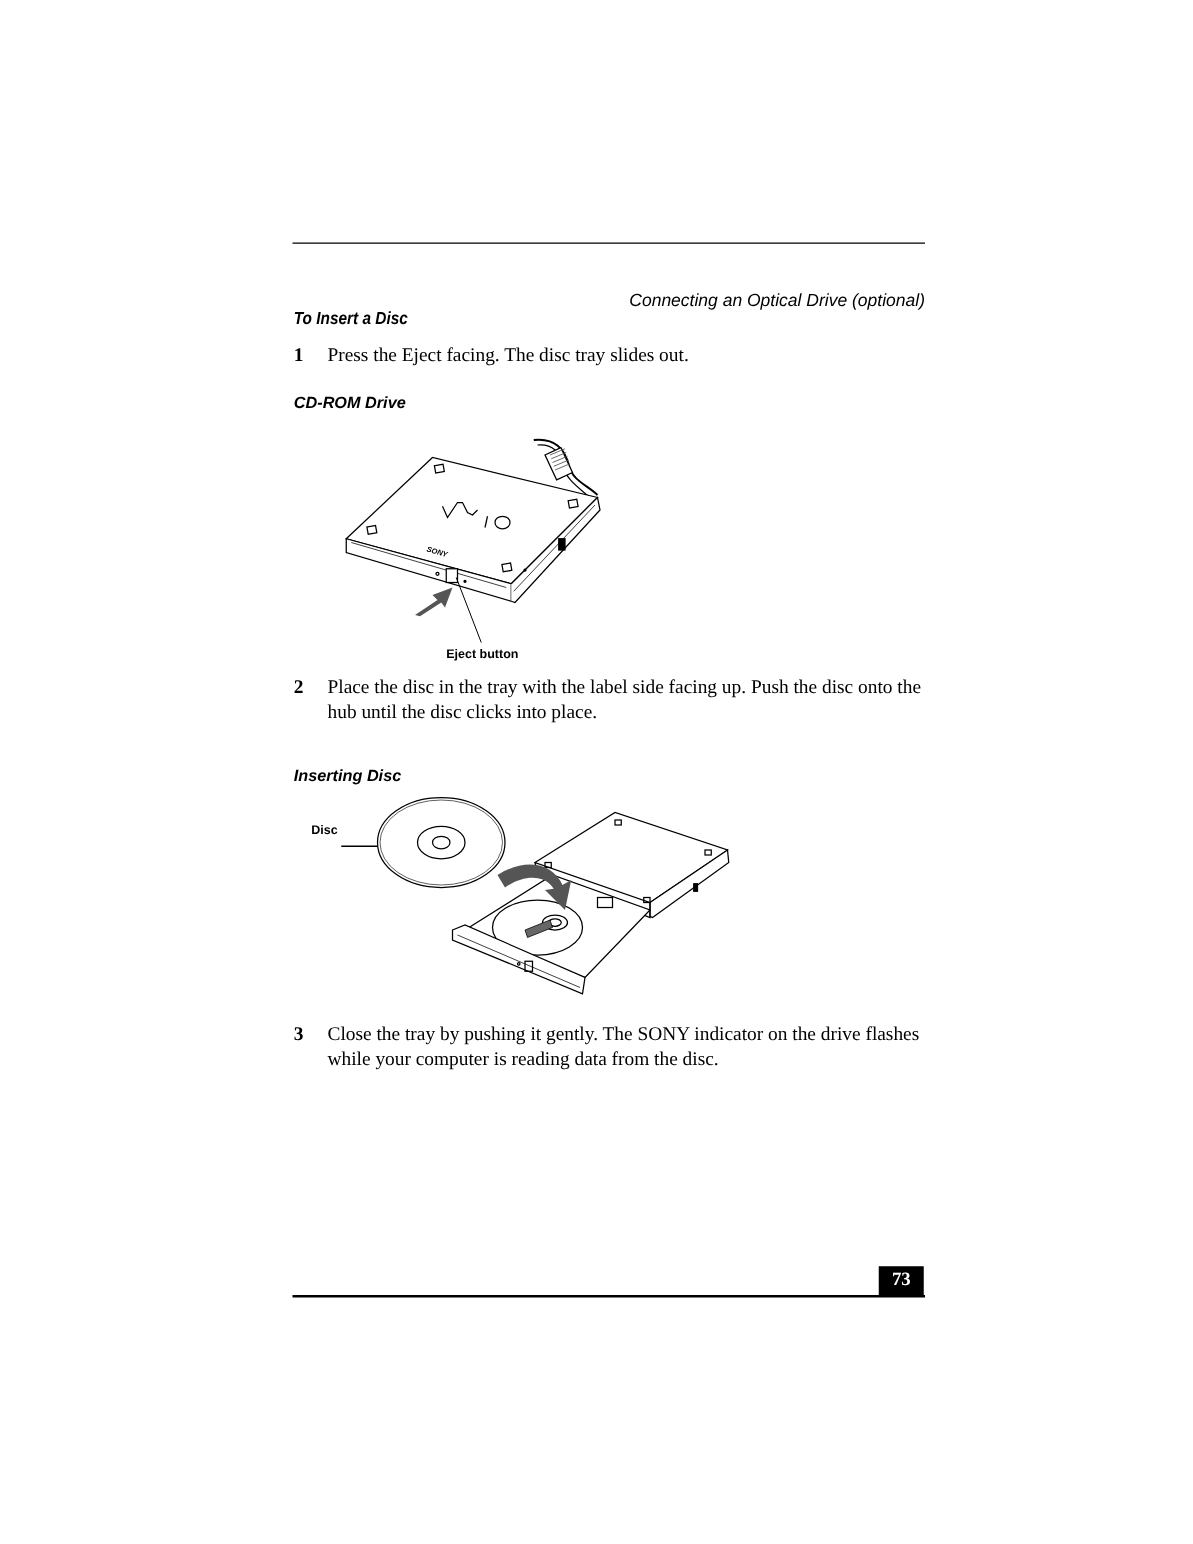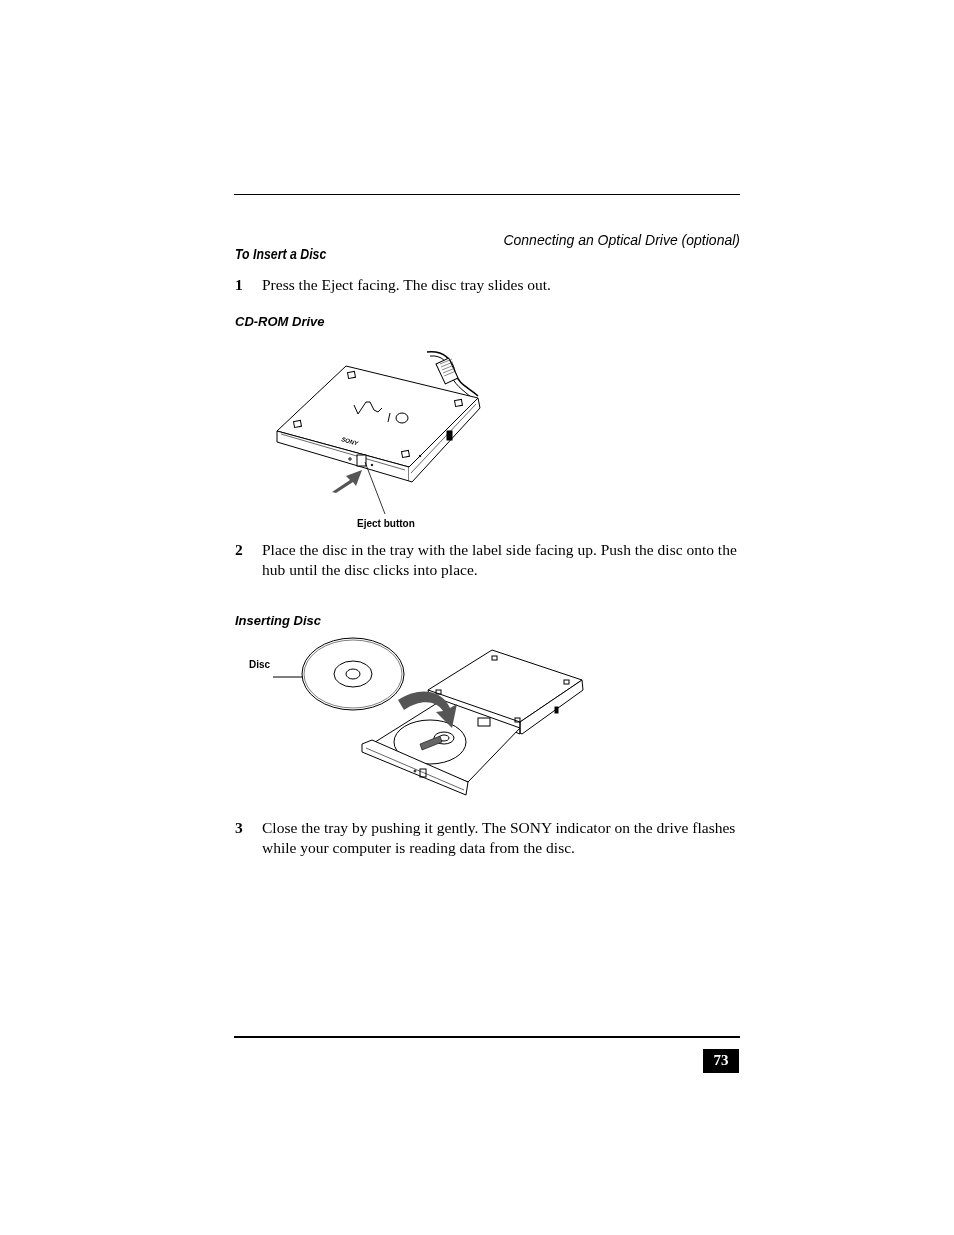--- a/index.html
+++ b/index.html
@@ -7,21 +7,21 @@
   .abs { position: absolute; }
   .rule-top { left: 234px; top: 194px; width: 506px; height: 1px; background: #000; }
   .running-head { right: 214px; top: 198px; font-family: "Liberation Sans", sans-serif; font-style: italic; font-size: 14px; white-space: nowrap; margin-top: 34px; }
   .section-title { left: 235px; top: 246px; font-family: "Liberation Sans", sans-serif; font-style: italic; font-weight: bold; font-size: 14px; transform: scaleX(0.88); transform-origin: left top; white-space: nowrap; }
   .step { left: 235px; width: 505px; font-family: "Liberation Serif", serif; font-size: 15.5px; line-height: 19.5px; display: flex; }
   .step .num { width: 27px; flex: 0 0 27px; font-weight: bold; }
   .step .txt { flex: 1; }
   .fig-caption { left: 235px; font-family: "Liberation Sans", sans-serif; font-style: italic; font-weight: bold; font-size: 13px; white-space: nowrap; }
   .callout { font-family: Liberation Sans, sans-serif; font-weight: bold; font-size: 10px; white-space: nowrap; }
   .rule-bottom { left: 234px; top: 1036px; width: 506px; height: 2px; background: #000; }
-  .page-box { left: 703px; top: 1013px; width: 36px; height: 24px; background: #000; color: #fff; font-family: "Liberation Serif", serif; font-weight: bold; font-size: 15px; text-align: center; line-height: 22px; margin-top: 36px; }
+  .page-box { left: 703px; top: 1013px; width: 36px; height: 24px; background: #000; color: #fff; font-family: "Liberation Serif", serif; font-weight: bold; font-size: 15px; text-align: center; line-height: 22px; }
   svg { position: absolute; overflow: visible; }
 </style>
 </head>
 <body>
 
 <div class="abs rule-top"></div>
 <div class="abs running-head">Connecting an Optical Drive (optional)</div>
 
 <div class="abs section-title">To Insert a Disc</div>
 

